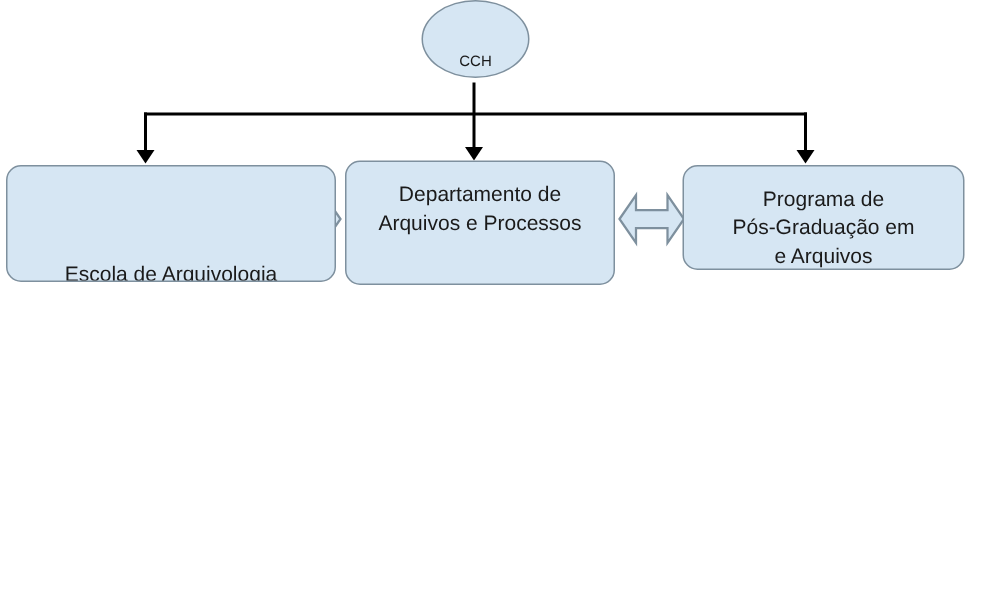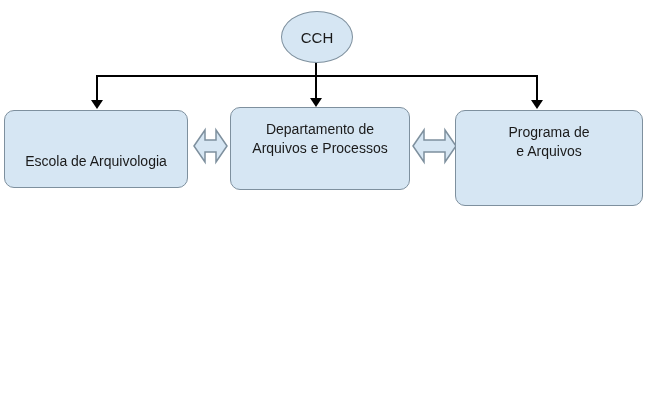--- a/index.html
+++ b/index.html
@@ -16,29 +16,29 @@
     box-sizing:border-box;
     background:var(--node-fill,#d6e6f3);
     border:1px solid var(--node-border,#7e909e);
     color:var(--text-color,#1a1a1a);
     text-align:center;
     font-size:14px;
     line-height:19px;
     overflow:hidden;
   }
   .root-node{
-    left:281px;top:11px;width:72px;height:52px;
+    left:281px;top:0;width:72px;height:52px;
     border-radius:50%;
-    display:flex;align-items:center;justify-content:center;
-    font-size:15px;
+    display:flex;align-items:flex-end;justify-content:center;
+    font-size:10px;
   }
   .box{border-radius:10px;}
-  .box-escola{left:4px;top:110px;width:184px;height:78px;padding-top:41px;}
+  .box-escola{left:4px;top:110px;width:220px;height:78px;padding-top:62px;}
   .box-departamento{left:230px;top:107px;width:180px;height:83px;padding-top:12px;}
-  .box-programa{left:455px;top:110px;width:188px;height:96px;padding-top:12px;}
+  .box-programa{left:455px;top:110px;width:188px;height:70px;padding-top:12px;}
   .line{display:block;white-space:nowrap;}
 </style>
 </head>
 <body>
 
 <div class="canvas">
 
   <svg class="connectors" width="654" height="400" viewBox="0 0 654 400">
 
     <line x1="316" y1="55" x2="316" y2="99" stroke="#000000" stroke-width="2"></line>
@@ -66,16 +66,17 @@
     <span class="line">Escola de Arquivologia</span>
   </div>
 
   <div class="node box box-departamento">
     <span class="line">Departamento de</span>
     <span class="line">Arquivos e Processos</span>
   </div>
 
   <div class="node box box-programa">
     <span class="line">Programa de</span>
+    <span class="line">Pós-Graduação em</span>
     <span class="line">e Arquivos</span>
   </div>
 
 </div>
 
 </body></html>

